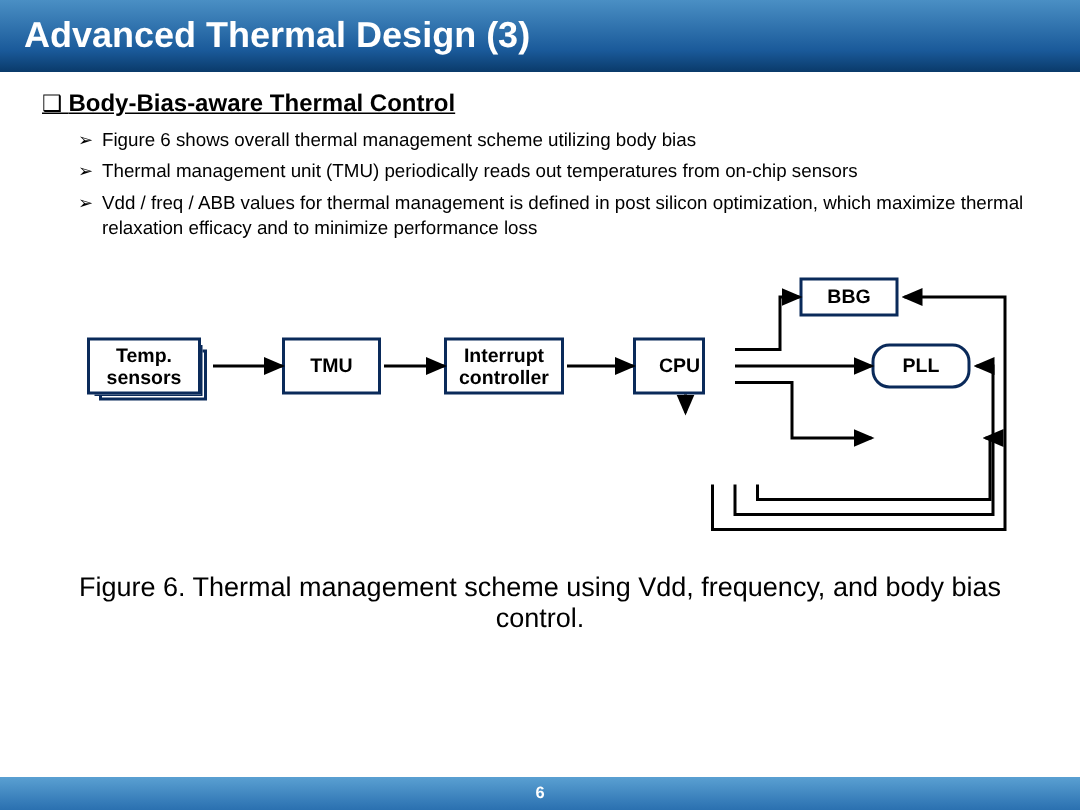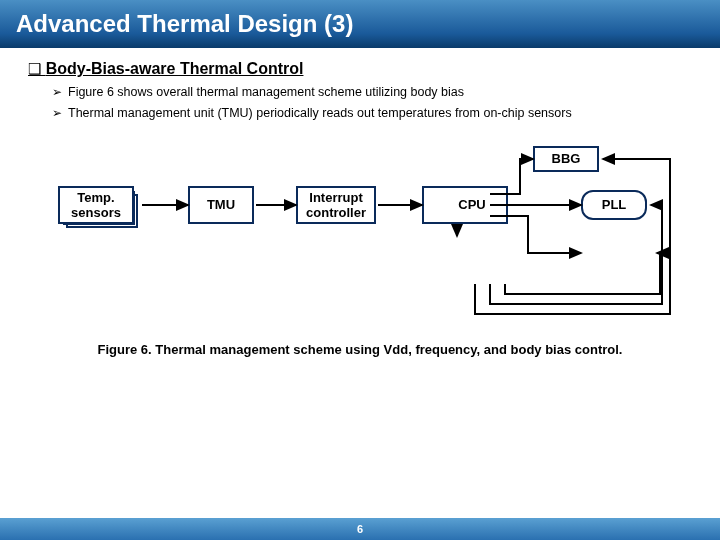--- a/index.html
+++ b/index.html
@@ -10,42 +10,43 @@
   .section-h { font-size: 16px; font-weight: bold; text-decoration: underline; margin-bottom: 6px; }
   .section-h::before { content: "❑ "; font-weight: normal; font-size: 15px; }
   .bullets { list-style: none; padding-left: 24px; }
   .bullets li { font-size: 12.5px; line-height: 1.35; margin-bottom: 4px; position: relative; padding-left: 16px; }
   .bullets li::before { content: "➢"; position: absolute; left: 0; top: 0; font-size: 12px; }
   .diagram { position: relative; height: 190px; margin-top: 24px; }
   .box { position: absolute; border: 2px solid #0a2a5a; background: #fff; font-size: 13px; font-weight: bold; display: flex; align-items: center; justify-content: center; text-align: center; padding: 2px; }
   .box.stack::before { content: ""; position: absolute; top: 3px; left: 3px; right: -3px; bottom: -3px; border: 2px solid #0a2a5a; z-index: -1; background: #fff; }
   .box.stack::after { content: ""; position: absolute; top: 6px; left: 6px; right: -6px; bottom: -6px; border: 2px solid #0a2a5a; z-index: -2; background: #fff; }
   svg.arrows { position: absolute; top: 0; left: 0; width: 100%; height: 100%; pointer-events: none; }
-  .caption { font-size: 13px; font-weight: bold; text-align: center; margin-top: 6px; }
+  .caption { font-size: 18px; font-weight: normal; text-align: center; margin-top: 6px; }
   .pagenum { position: absolute; bottom: 0; left: 0; right: 0; height: 22px; background: linear-gradient(to bottom, #5aa0d2, #2a70b0); color: #fff; font-size: 11px; font-weight: bold; display: flex; align-items: center; justify-content: center; }
 </style>
 </head>
 <body>
 
 <div class="header">
   <span class="header-title">Advanced Thermal Design (3)</span>
 </div>
 
 <div class="content">
   <div class="section-h">Body-Bias-aware Thermal Control</div>
   <ul class="bullets">
     <li>Figure 6 shows overall thermal management scheme utilizing body bias</li>
     <li>Thermal management unit (TMU) periodically reads out temperatures from on-chip sensors</li>
+    <li>Vdd / freq / ABB values for thermal management is defined in post silicon optimization, which maximize thermal relaxation efficacy and to minimize performance loss</li>
   </ul>
 
   <div class="diagram">
     <div class="box stack" style="left:30px; top:40px; width:76px; height:38px;">Temp. sensors</div>
     <div class="box" style="left:160px; top:40px; width:66px; height:38px;">TMU</div>
     <div class="box" style="left:268px; top:40px; width:80px; height:38px;">Interrupt controller</div>
-    <div class="box" style="left:394px; top:40px; width:86px; height:38px;padding-left:16px;">CPU</div>
+    <div class="box" style="left:394px; top:40px; width:48px; height:38px;padding-left:16px;">CPU</div>
     <div class="box" style="left:505px; top:0px; width:66px; height:26px;">BBG</div>
     <div class="box" style="left:553px; top:44px; width:66px; height:30px;border-radius:12px;">PLL</div>
 
     <svg class="arrows" viewBox="0 0 660 190">
       <defs>
         <marker id="ah" markerWidth="7" markerHeight="7" refX="6" refY="3" orient="auto">
           <path d="M0,0 L7,3 L0,6 Z" fill="#000"></path>
         </marker>
       </defs>
 

